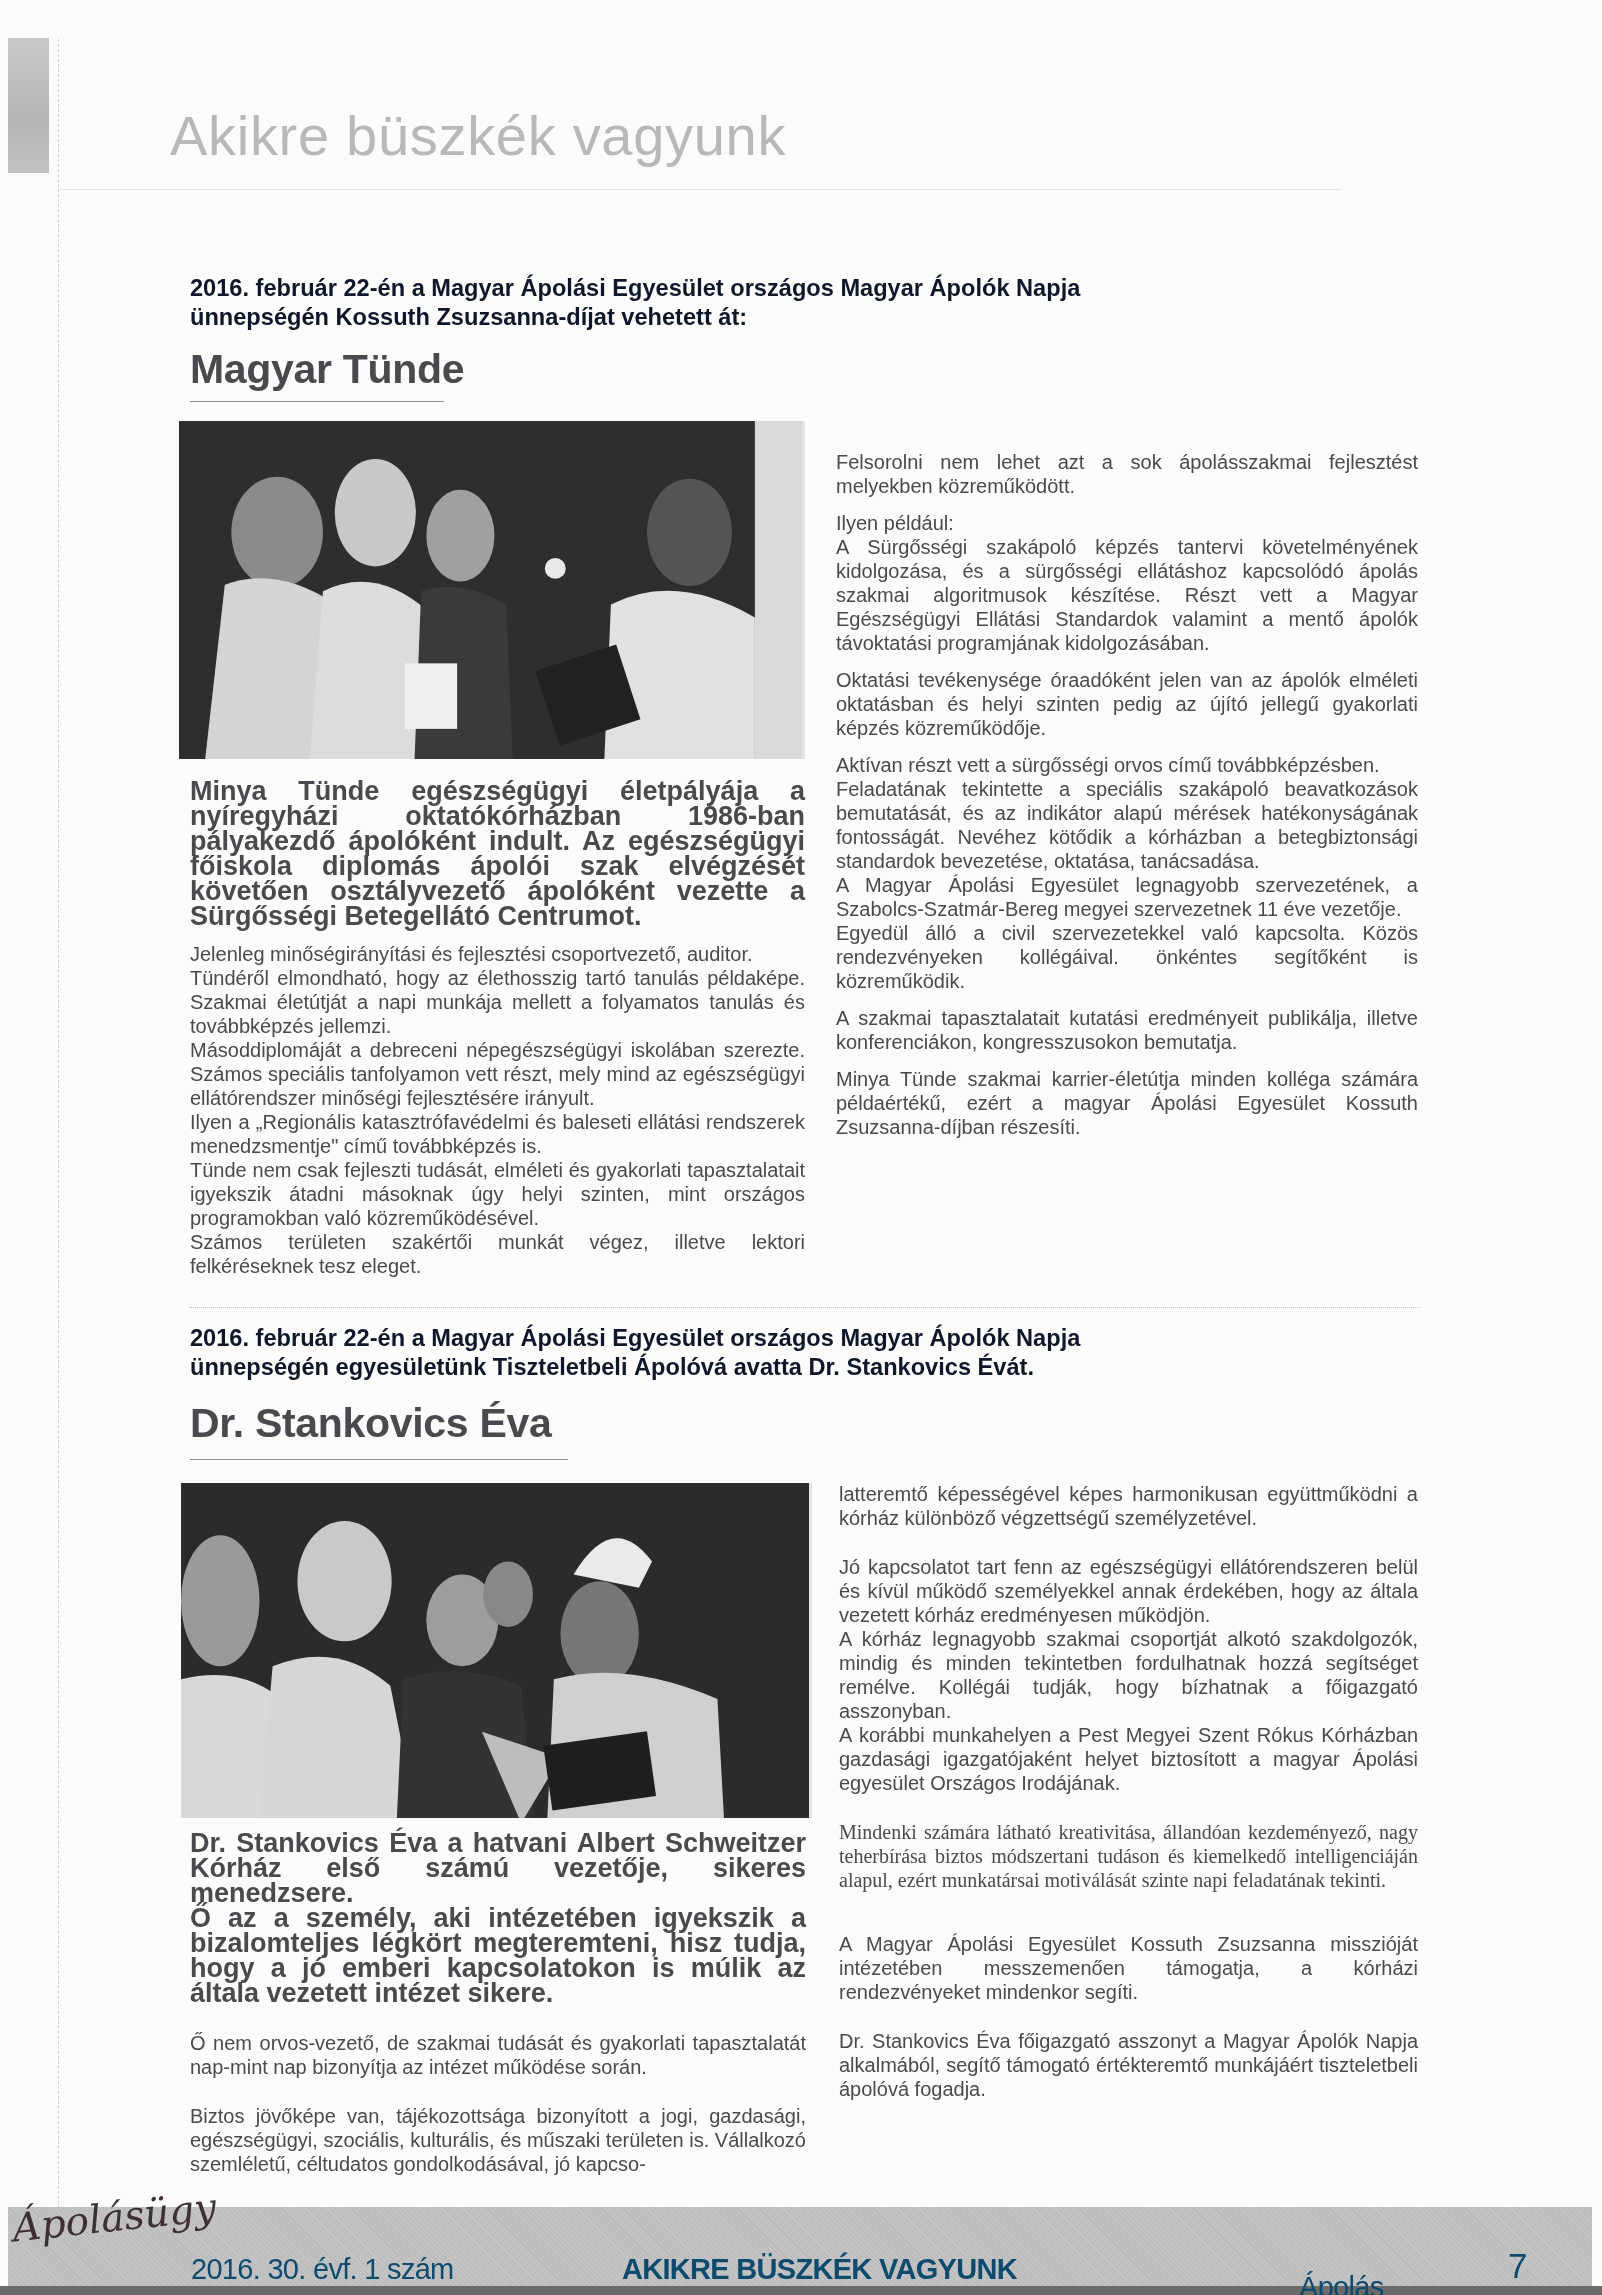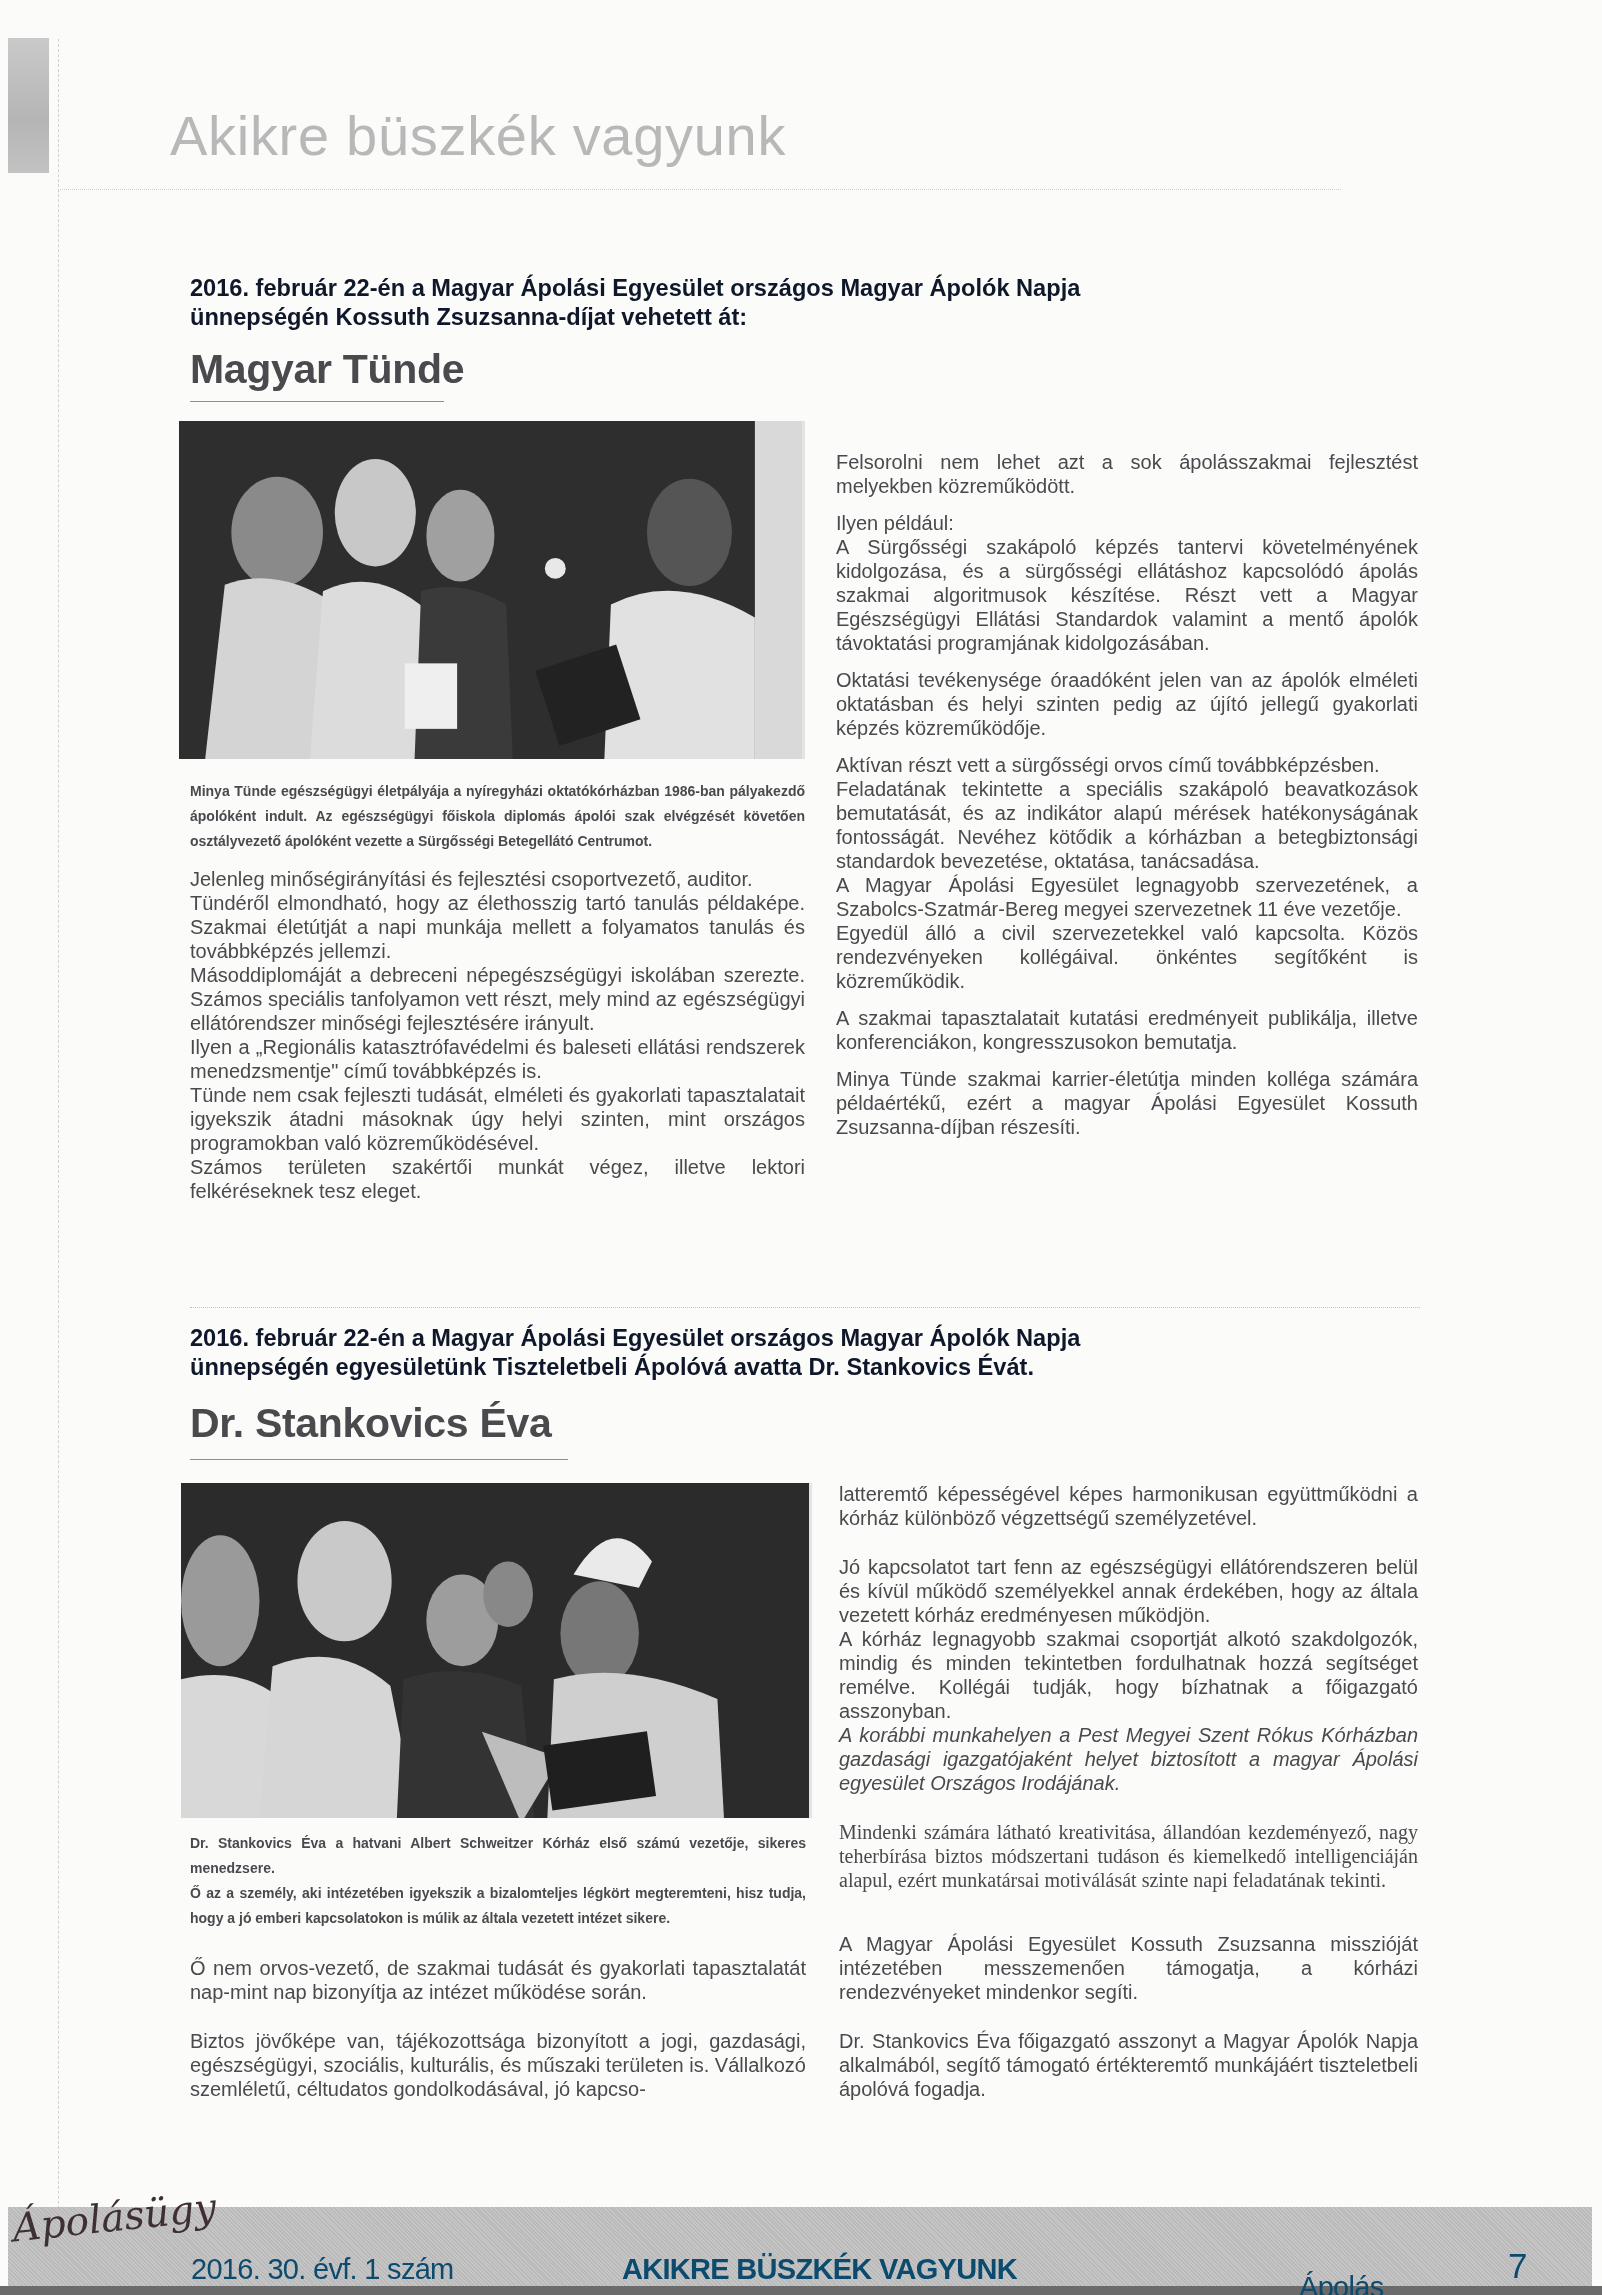--- a/index.html
+++ b/index.html
@@ -42,21 +42,21 @@
       background: #2d2d2d;
       border-right: 3.9px solid #e4e4e4;
     }
     .photo svg { width: 100%; height: 100%; display: block; }
     .col {
       position: absolute; font-size: 20px; line-height: 24px; color: #4a4a4e;
       text-align: justify;
     }
     .col p { margin: 0 0 13px 0; }
     .col p.tight { margin: 0; }
-    .col .lead { font-weight: 700; font-size: 14px; line-height: 25px; }
+    .col .lead { font-weight: 700; font-size: 27px; line-height: 25px; }
     .section-sep {
       position: absolute; left: 190px; top: 1307px; width: 1230px;
       border-top: 1.3px dotted #c4c4c4;
     }
     .footer {
       position: absolute; left: 7.9px; top: 2207px; width: 1584px; height: 80px;
       background: repeating-linear-gradient(45deg, #b9b9b9 0 1.3px, #c6c6c6 1.3px 2.6px);
     }
     .footer-bottom {
       position: absolute; left: 0; top: 2286px; width: 1603px; height: 9.2px;
@@ -163,21 +163,21 @@
     <p class="lead tight">Dr. Stankovics Éva a hatvani Albert Schweitzer Kórház első számú vezetője, sikeres menedzsere.</p>
     <p class="lead" style="margin-bottom:25px;">Ő az a személy, aki intézetében igyekszik a bizalomteljes légkört megteremteni, hisz tudja, hogy a jó emberi kapcsolatokon is múlik az általa vezetett intézet sikere.</p>
     <p style="margin-bottom:25px;">Ő nem orvos-vezető, de szakmai tudását és gyakorlati tapasztalatát nap-mint nap bizonyítja az intézet működése során.</p>
     <p>Biztos jövőképe van, tájékozottsága bizonyított a jogi, gazdasági, egészségügyi, szociális, kulturális, és műszaki területen is. Vállalkozó szemléletű, céltudatos gondolkodásával, jó kapcso-</p>
   </div>
 
   <div class="col" style="left:839px; top:1482px; width:579px;">
     <p style="margin-bottom:25px;">latteremtő képességével képes harmonikusan együttműködni a kórház különböző végzettségű személyzetével.</p>
     <p class="tight">Jó kapcsolatot tart fenn az egészségügyi ellátórendszeren belül és kívül működő személyekkel annak érdekében, hogy az általa vezetett kórház eredményesen működjön.</p>
     <p class="tight">A kórház legnagyobb szakmai csoportját alkotó szakdolgozók, mindig és minden tekintetben fordulhatnak hozzá segítséget remélve. Kollégái tudják, hogy bízhatnak a főigazgató asszonyban.</p>
-    <p style="margin-bottom:25px;font-style:italic;">A korábbi munkahelyen a Pest Megyei Szent Rókus Kórházban gazdasági igazgatójaként helyet biztosított a magyar Ápolási egyesület Országos Irodájának.</p>
+    <p style="margin-bottom:25px;">A korábbi munkahelyen a Pest Megyei Szent Rókus Kórházban gazdasági igazgatójaként helyet biztosított a magyar Ápolási egyesület Országos Irodájának.</p>
     <p style="margin-bottom:40px;font-family:Liberation Serif, serif;">Mindenki számára látható kreativitása, állandóan kezdeményező, nagy teherbírása biztos módszertani tudáson és kiemelkedő intelligenciáján alapul, ezért munkatársai motiválását szinte napi feladatának tekinti.</p>
     <p style="margin-bottom:25px;">A Magyar Ápolási Egyesület Kossuth Zsuzsanna misszióját intézetében messzemenően támogatja, a kórházi rendezvényeket mindenkor segíti.</p>
     <p>Dr. Stankovics Éva főigazgató asszonyt a Magyar Ápolók Napja alkalmából, segítő támogató értékteremtő munkájáért tiszteletbeli ápolóvá fogadja.</p>
   </div>
 </section>
 
 <footer>
   <div class="footer"></div>
   <div class="footer-bottom"></div>
   <div class="handwriting">Ápolásügy</div>

